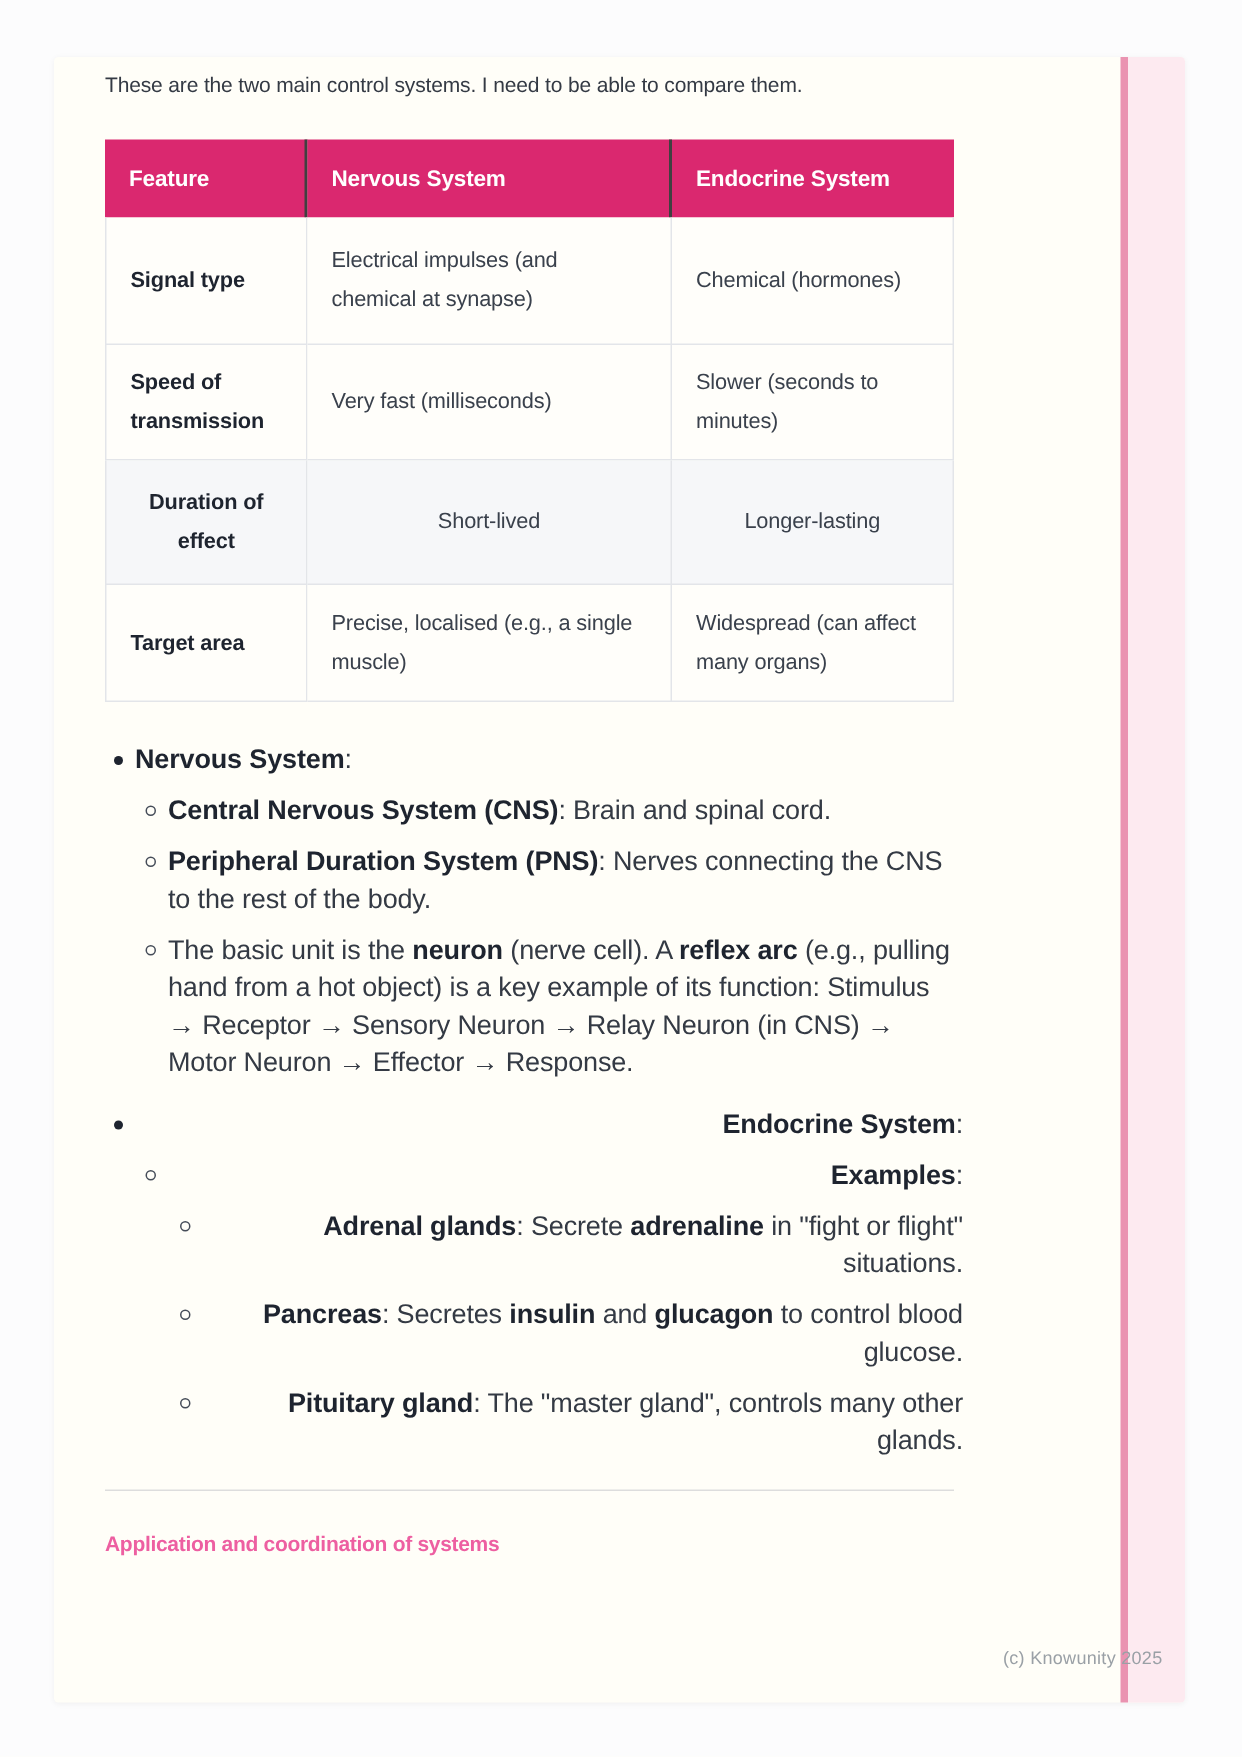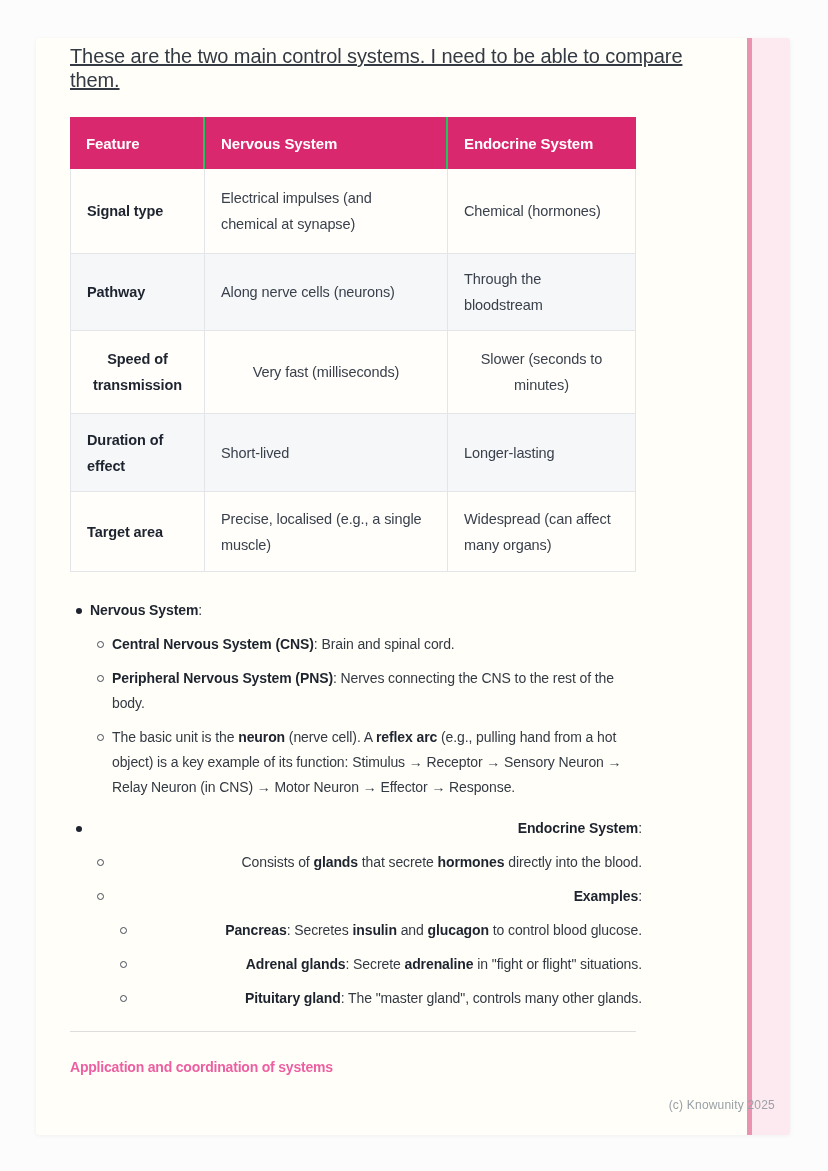--- a/index.html
+++ b/index.html
@@ -16,48 +16,48 @@
     font-family:"Liberation Sans",sans-serif;color:var(--text);
   }
   .page-card{
     position:absolute;left:36px;top:38px;width:754px;height:1097px;
     background:var(--card-bg);border-radius:3px;
     box-shadow:0 1px 4px rgba(0,0,0,.05);
   }
   .stripe-band{position:absolute;top:0;right:0;width:38px;height:100%;background:var(--stripe-band);border-radius:0 3px 3px 0;z-index:1;}
   .stripe-line{position:absolute;top:0;right:38px;width:5px;height:100%;background:var(--stripe-line);z-index:1;}
   .content{position:relative;z-index:2;margin:0 15px 0 34px;padding-top:6px;}
-  .intro{margin:0;font-size:20px;line-height:24px;color:var(--text);letter-spacing:-0.1px;max-width:640px;text-decoration:underline;}
+  .intro{margin:0;font-size:14px;line-height:24px;color:var(--text);letter-spacing:-0.1px;max-width:640px;}
 
   table.compare{
     border-collapse:separate;border-spacing:0;table-layout:fixed;
     width:566px;margin-top:25px;
   }
   .compare col.c1{width:135px;} .compare col.c2{width:243px;} .compare col.c3{width:188px;}
   .compare th{
     background:var(--table-header-bg);color:var(--table-header-text);
     height:52px;padding:0 16px;text-align:left;vertical-align:middle;
     font-size:15px;font-weight:bold;letter-spacing:-0.1px;
   }
-  .compare th:not(:last-child){border-right:2px solid #22c55e;}
+  .compare th:not(:last-child){border-right:2px solid #404040;}
   .compare td{
     background:var(--row-bg);border-bottom:1px solid var(--border);border-right:1px solid var(--border);
     padding:10px 16px;font-size:14.5px;line-height:26px;vertical-align:middle;color:#3a414c;
     letter-spacing:-0.1px;
   }
   .compare td:first-child{border-left:1px solid var(--border);}
   .compare tr.alt td{background:var(--row-alt-bg);}
   .compare td.feature{font-weight:bold;color:var(--text-bold);margin-left:24px;}
   .compare tbody tr:nth-child(1){height:85px;}
   .compare tbody tr:nth-child(2){height:77px;}
   .compare tbody tr:nth-child(3){height:83px;text-align:center;}
   .compare tbody tr:nth-child(4){height:78px;}
   .compare tbody tr:nth-child(5){height:80px;}
 
-  ul.notes{list-style:none;margin:26px 0 0;padding:0;width:572px;font-size:14px;line-height:25px;letter-spacing:-0.1px;}
+  ul.notes{list-style:none;margin:26px 0 0;padding:0;width:572px;font-size:18px;line-height:25px;letter-spacing:-0.1px;}
   .notes li{position:relative;margin-top:9px;}
   .notes > li{padding-left:20px;margin-top:0;}
   .notes > li + li{margin-top:16px;text-align:right;}
   .notes > li::before{content:"";position:absolute;left:6px;top:9.5px;width:6px;height:6px;border-radius:50%;background:var(--text-bold);}
   .notes ul{list-style:none;padding:0;margin:3px 0 0 22px;}
   .notes ul ul{margin-left:23px;}
   .notes ul li::before{content:"";position:absolute;left:-15px;top:8.5px;width:5px;height:5px;border-radius:50%;border:1.5px solid #454c58;background:transparent;}
   .notes strong{color:var(--text-bold);}
 
   hr.divider{border:none;border-top:1px solid var(--divider);width:566px;margin:20px 0 0;}
@@ -89,25 +89,20 @@
           <th>Nervous System</th>
           <th>Endocrine System</th>
         </tr>
       </thead>
       <tbody>
         <tr>
           <td class="feature">Signal type</td>
           <td>Electrical impulses (and chemical at synapse)</td>
           <td>Chemical (hormones)</td>
         </tr>
-        <tr class="alt">
-          <td class="feature">Pathway</td>
-          <td>Along nerve cells (neurons)</td>
-          <td>Through the bloodstream</td>
-        </tr>
         <tr>
           <td class="feature">Speed of transmission</td>
           <td>Very fast (milliseconds)</td>
           <td>Slower (seconds to minutes)</td>
         </tr>
         <tr class="alt">
           <td class="feature">Duration of effect</td>
           <td>Short-lived</td>
           <td>Longer-lasting</td>
         </tr>
@@ -117,33 +112,32 @@
           <td>Widespread (can affect many organs)</td>
         </tr>
       </tbody>
     </table>
 
     <ul class="notes">
       <li>
         <span><strong>Nervous System</strong><span>:</span></span>
         <ul>
           <li><span><strong>Central Nervous System (CNS)</strong><span>: Brain and spinal cord.</span></span></li>
-          <li><span><strong>Peripheral Nervous System (PNS)</strong><span>: Nerves connecting the CNS to the rest of the body.</span></span></li>
+          <li><span><strong>Peripheral Duration System (PNS)</strong><span>: Nerves connecting the CNS to the rest of the body.</span></span></li>
           <li><span><span>The basic unit is the </span><strong>neuron</strong><span> (nerve cell). A </span><strong>reflex arc</strong><span> (e.g., pulling hand from a hot object) is a key example of its function: Stimulus → Receptor → Sensory Neuron → Relay Neuron (in CNS) → Motor Neuron → Effector → Response.</span></span></li>
         </ul>
       </li>
       <li>
         <span><strong>Endocrine System</strong><span>:</span></span>
         <ul>
-          <li><span><span>Consists of </span><strong>glands</strong><span> that secrete </span><strong>hormones</strong><span> directly into the blood.</span></span></li>
           <li>
             <span><strong>Examples</strong><span>:</span></span>
             <ul>
+              <li><span><strong>Adrenal glands</strong><span>: Secrete </span><strong>adrenaline</strong><span> in "fight or flight" situations.</span></span></li>
               <li><span><strong>Pancreas</strong><span>: Secretes </span><strong>insulin</strong><span> and </span><strong>glucagon</strong><span> to control blood glucose.</span></span></li>
-              <li><span><strong>Adrenal glands</strong><span>: Secrete </span><strong>adrenaline</strong><span> in "fight or flight" situations.</span></span></li>
               <li><span><strong>Pituitary gland</strong><span>: The "master gland", controls many other glands.</span></span></li>
             </ul>
           </li>
         </ul>
       </li>
     </ul>
 
     <hr class="divider">
     <h2 class="section-heading">Application and coordination of systems</h2>
   </div>

